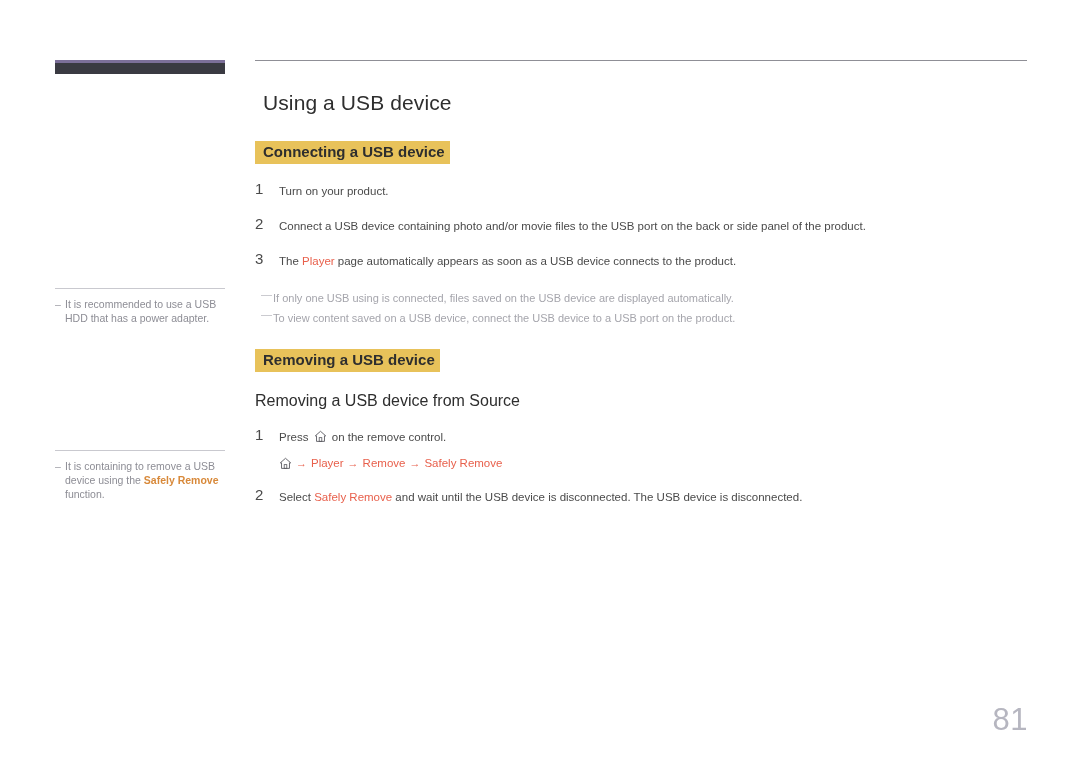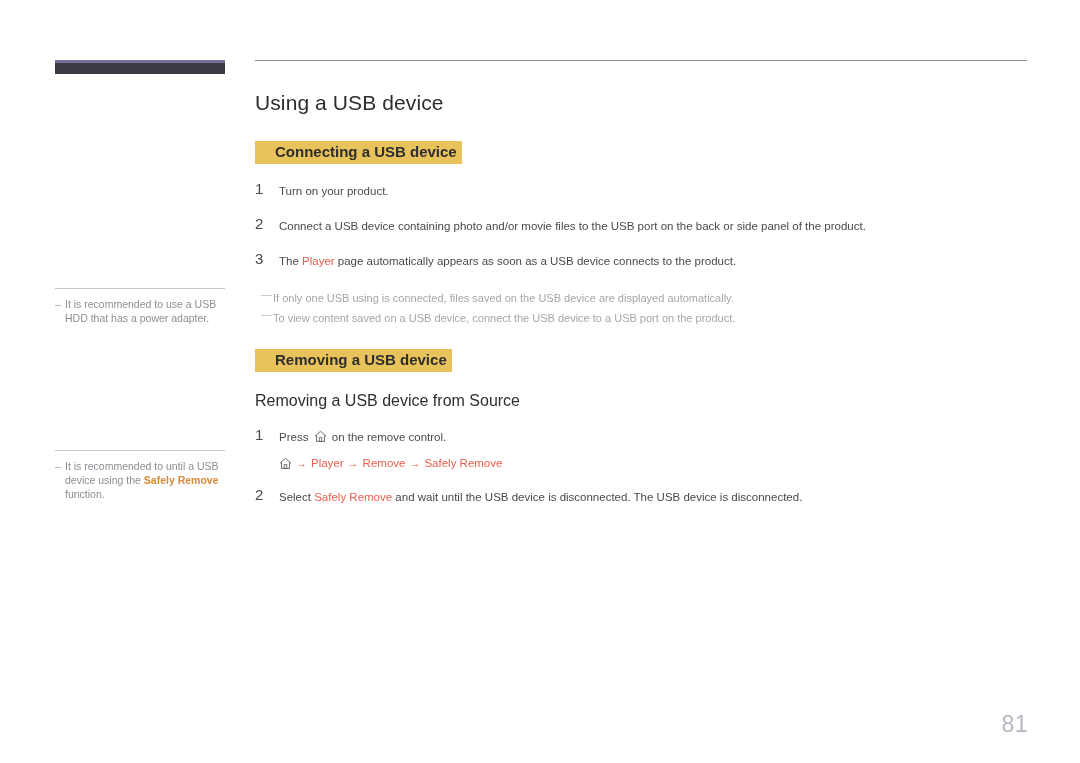--- a/index.html
+++ b/index.html
@@ -84,31 +84,31 @@
   .top-rule {
     border-top: 1px solid #8f8f96;
     width: 772px;
     margin: 0 0 30px 0;
   }
 
   h1.page-title {
     font-size: 21px;
     font-weight: normal;
     color: #2e2e2e;
-    margin: 0 0 26px 0;
+    margin: 0 0 26px 8px;
     letter-spacing: 0.1px;
   }
 
   .band {
     display: inline-block;
     background: #e8c25a;
     color: #2e2e2e;
     font-size: 15px;
     font-weight: bold;
-    padding: 3px 5px 4px 20px;
+    padding: 3px 5px 4px 8px;
     line-height: 1.05;
     margin: 0;
   }
 
   .sub-heading {
     font-size: 16px;
     color: #2e2e2e;
     margin: 0;
     font-weight: normal;
   }
@@ -188,21 +188,21 @@
     display: inline-block;
     vertical-align: -2px;
     margin: 0 2px;
   }
 
   
   .page-number {
     position: absolute;
     right: 52px;
     bottom: 25px;
-    font-size: 23px;
+    font-size: 31px;
     color: #b6b6c0;
     letter-spacing: 0.5px;
   }
   .sp-18 { height: 18px; }
 </style>
 </head>
 <body>
 
 <div class="page">
 
@@ -215,21 +215,21 @@
     <div class="note-row">
       <span class="dash">–</span>
       <span class="note-text">It is recommended to use a USB HDD that has a power adapter.</span>
     </div>
   </div>
 
   <div class="side-note" id="side-note-2">
     <div class="rule"></div>
     <div class="note-row">
       <span class="dash">–</span>
-      <span class="note-text"><span>It is recommended to until a USB device using the </span><span class="hl">Safely Remove</span><span> function.</span></span>
+      <span class="note-text"><span>It is containing to remove a USB device using the </span><span class="hl">Safely Remove</span><span> function.</span></span>
     </div>
   </div>
 
   <div class="main">
 
     <div class="top-rule"></div>
 
     <h1 class="page-title">Using a USB device</h1>
 
     <div>

